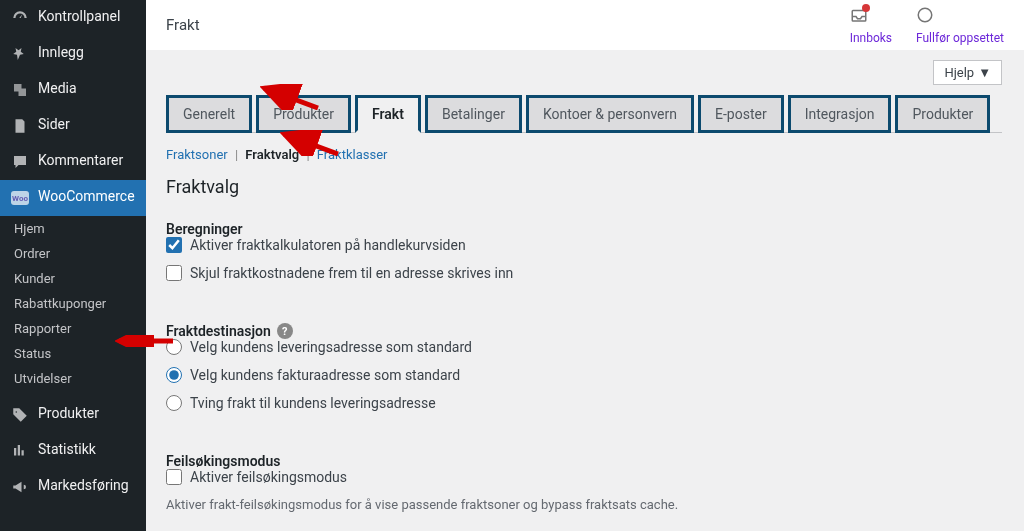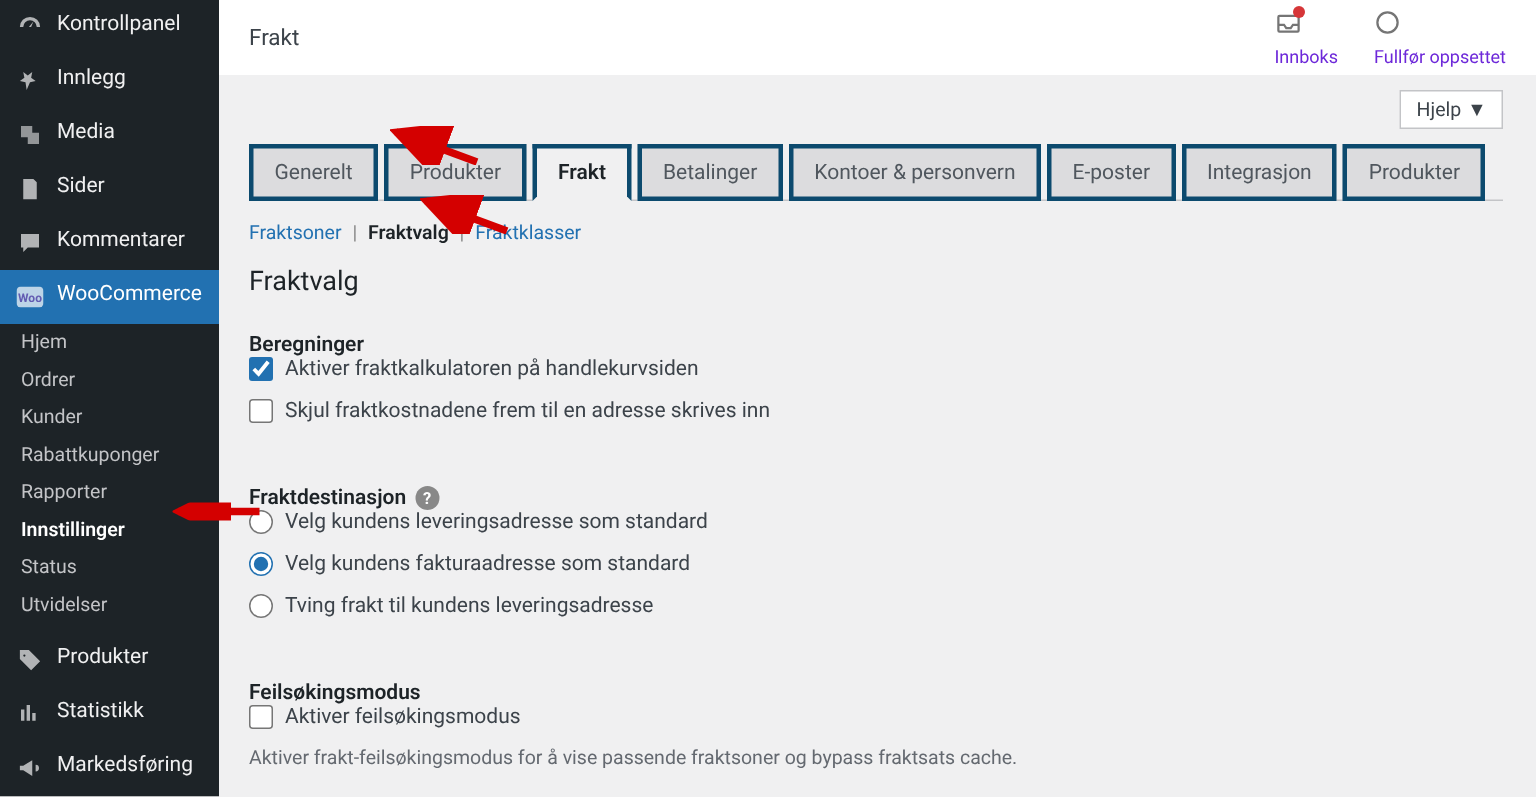--- a/index.html
+++ b/index.html
@@ -92,21 +92,20 @@
         </svg>
       </span>
     <span>WooCommerce</span>
   </div>
   <div id="side-woo">
       <div class="sidebar-sub">Hjem</div>
       <div class="sidebar-sub">Ordrer</div>
       <div class="sidebar-sub">Kunder</div>
       <div class="sidebar-sub">Rabattkuponger</div>
       <div class="sidebar-sub">Rapporter</div>
-      <div class="sidebar-sub active">Innstillinger</div>
       <div class="sidebar-sub">Status</div>
       <div class="sidebar-sub">Utvidelser</div>
     </div>
   <div style="height:6px"></div>
   <div id="side-tail">
       <div class="sidebar-item">
         <span class="ic">
           <svg width="18" height="18" viewBox="0 0 24 24" fill="currentColor">
             <path d="M3 3h8l10 10-8 8L3 11zM7 7a1 1 0 100 2 1 1 0 000-2z"></path>
           </svg>

